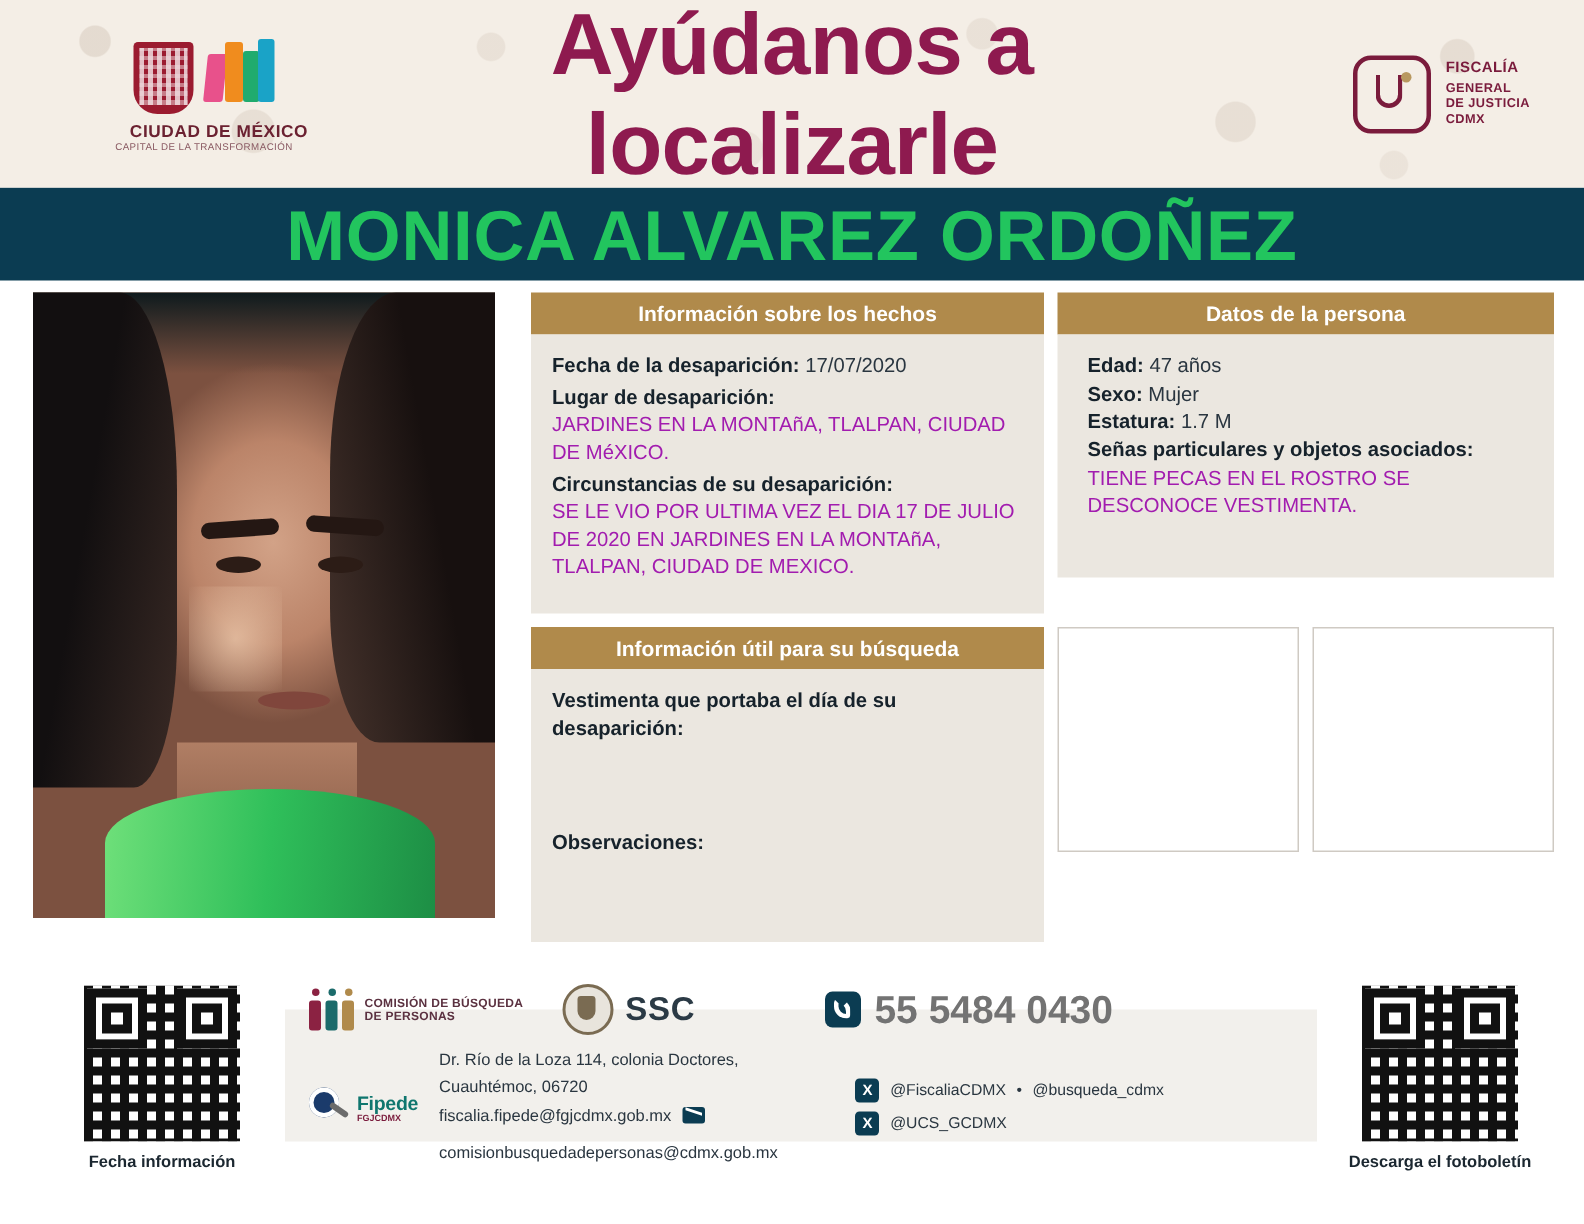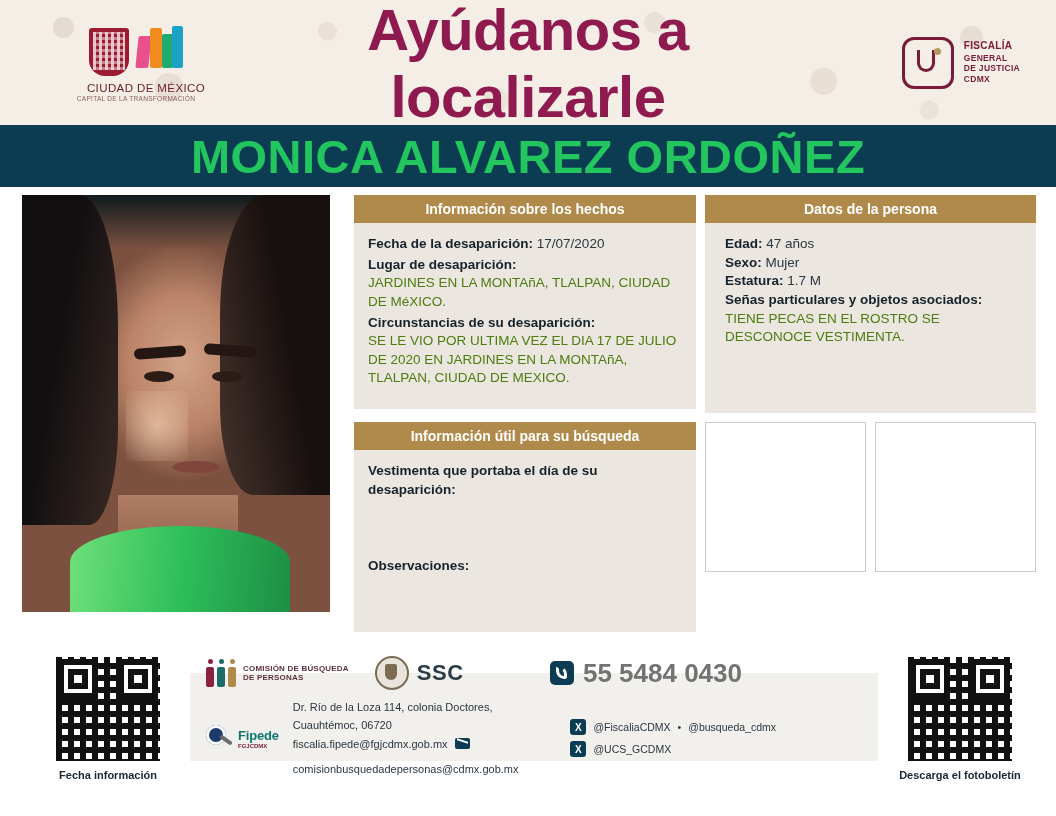--- a/index.html
+++ b/index.html
@@ -91,21 +91,21 @@
     display: block;
     border-radius: 2px;
   }
   .g1 { left: 0;   top: 10px; width: 13px; height: 32px; background: #e8518b; transform: skewX(-6deg); }
   .g2 { left: 13px; top: 2px;  width: 12px; height: 40px; background: #f08c1e; }
   .g3 { left: 25px; top: 8px;  width: 11px; height: 34px; background: #20ab6e; }
   .g4 { left: 35px; top: 0;    width: 11px; height: 42px; background: #1aa3c7; }
   .cdmx-title {
     margin-top: 6px;
     font-size: 11.5px;
-    font-weight: normal;
+    font-weight: bold;
     color: #6b2131;
     letter-spacing: .4px;
     padding-left: 20px;
   }
   .cdmx-sub {
     margin-top: 1px;
     font-size: 6.5px;
     color: #8a5a63;
     letter-spacing: .3px;
   }
@@ -272,24 +272,24 @@
     background: #ebe7e0;
     padding: 12px 14px 10px 14px;
     box-sizing: border-box;
     font-size: 13.5px;
     color: #27323a;
     line-height: 1.38;
   }
   .col-hechos { width: 342px; flex: 0 0 342px; }
   .col-persona { flex: 1; }
   .hechos-body { height: 186px; }
-  .persona-body { height: 190px; padding-left: 20px; }
+  .persona-body { height: 162px; padding-left: 20px; }
   .lbl { font-weight: bold; color: #16222b; }
   .val { font-weight: normal; color: #2a3640; }
-  .free { color: #4d7c0f; }
+  .free { color: #a21caf; }
   .mt { margin-top: 2px; }
 
   .row2 { display: flex; gap: 9px; flex: 1; }
   .busqueda { width: 342px; flex: 0 0 342px; }
   .busqueda-body { height: 182px; }
   .blank-boxes { flex: 1; display: flex; gap: 9px; }
   .blank-box {
     flex: 1;
     background: #ffffff;
     border: 1px solid #cfcac3;

